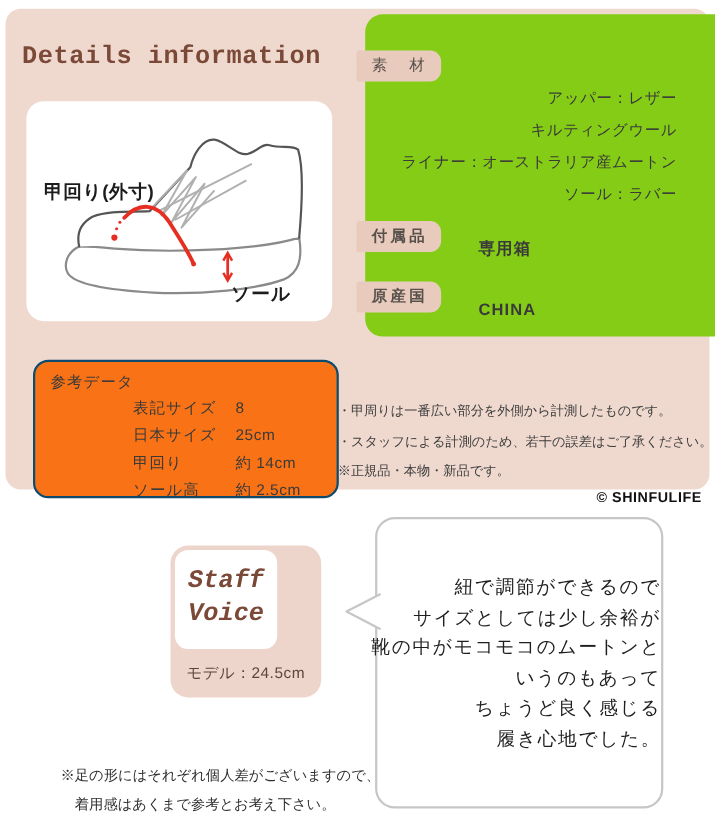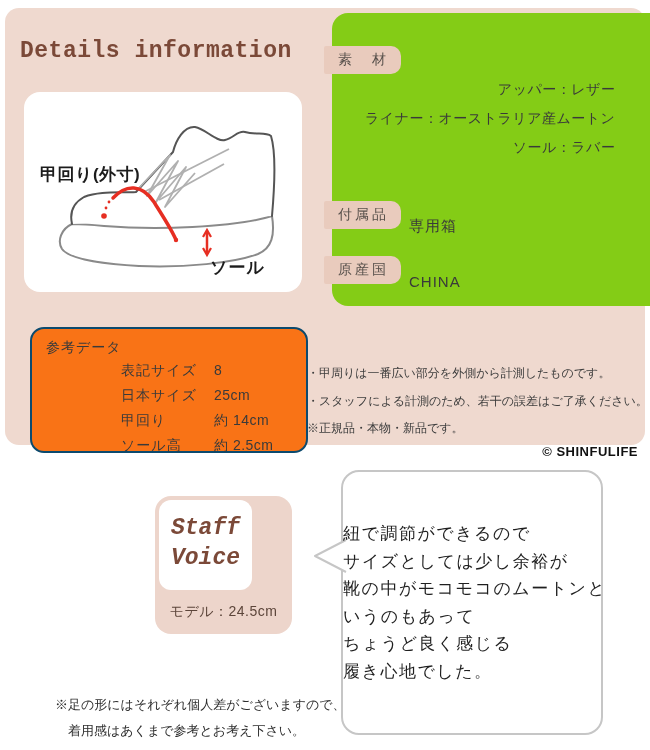--- a/index.html
+++ b/index.html
@@ -22,41 +22,41 @@
   .ref-row .rl { margin-left:75px; width:93px; letter-spacing:1px; }
   .ref-row .rv { letter-spacing:0.5px; }
 
   
   .spec-card { position:absolute; left:327px; top:5px; width:341px; height:293px; background:#84cc16; border-radius:16px; }
   .chip { display:inline-block; background:#e9cbbd; color:#57504b; font-size:14px; letter-spacing:3px; padding:5px 12px 5px 14px; border-radius:2px 10px 10px 2px; white-space:nowrap; }
   .chip-material { position:absolute; left:-8px; top:33px; }
   .material-lines { position:absolute; left:33px; top:62px; font-size:14px; color:#3a3a3a; }
   .material-lines div { line-height:29px; letter-spacing:0.5px;text-align:right; }
   .material-lines .indent { padding-left:71px; }
-  .spec-row { position:absolute; left:-8px; display:flex; align-items:center; gap:8px; font-size:14px; color:#3a3a3a; }
+  .spec-row { position:absolute; left:-8px; display:flex; align-items:center; gap:34px; font-size:14px; color:#3a3a3a;font-weight:bold; }
   .spec-row.accessory { top:180px; }
   .spec-row.origin { top:236px; }
   .spec-row .val { letter-spacing:1px; font-size:15px;margin-top:24px; }
 
   
   .notes { position:absolute; left:302px; top:352px; width:335px; font-size:12px; color:#3c3c3c; }
   .notes div { line-height:27.5px; white-space:nowrap; }
 
   .copyright { position:absolute; right:12px; top:444px; font-size:13px; font-weight:bold; color:#111; letter-spacing:0.5px; }
 
   
   .sv-square { position:absolute; left:155px; top:496px; width:137px; height:138px; background:#edd5cb; border-radius:16px; }
   .sv-card { position:absolute; left:4px; top:4px; width:93px; height:90px; background:#ffffff; border-radius:12px; text-align:center; padding-top:13px; }
   .sv-card div { font-family:"Liberation Mono","DejaVu Sans Mono",monospace; font-size:23px; font-weight:bold; color:#7b4938; line-height:30px;font-style:italic; }
   .sv-model { position:absolute; left:0; bottom:13px; width:100%; text-align:center; font-size:14px; color:#5c453a; letter-spacing:0.5px; }
 
   
   .bubble { position:absolute; left:341px; top:470px; width:262px; height:265px; background:#ffffff; border:2px solid #c6c6c6; border-radius:18px; }
   .bubble-tail { position:absolute; left:-30px; top:66px; }
-  .bubble-text { position:absolute; inset:0; display:flex; flex-direction:column; justify-content:center; align-items:flex-start; }
+  .bubble-text { position:absolute; inset:0; display:flex; flex-direction:column; justify-content:center; align-items:flex-end;margin-left:44px; }
   .bubble-text div { font-size:17px; color:#1f1f1f; letter-spacing:1.5px; line-height:27.5px; white-space:nowrap; }
 
   
   .footnote { position:absolute; left:55px; top:692px; font-size:13px; color:#2e2e2e; }
   .footnote div { line-height:26px; }
   .footnote .fn2 { padding-left:13px; }
 </style>
 </head>
 <body>
 
@@ -105,20 +105,21 @@
     <div class="ref-row">
       <span class="rl">ソール高</span>
       <span class="rv">約 2.5cm</span>
     </div>
   </div>
 
   <div class="spec-card">
     <span class="chip chip-material">素　材</span>
     <div class="material-lines">
       <div>アッパー：レザー</div>
+      <div class="indent">キルティングウール</div>
       <div>ライナー：オーストラリア産ムートン</div>
       <div>ソール：ラバー</div>
     </div>
     <div class="spec-row accessory">
       <span class="chip">付属品</span>
       <span class="val">専用箱</span>
     </div>
     <div class="spec-row origin">
       <span class="chip">原産国</span>
       <span class="val">CHINA</span>

